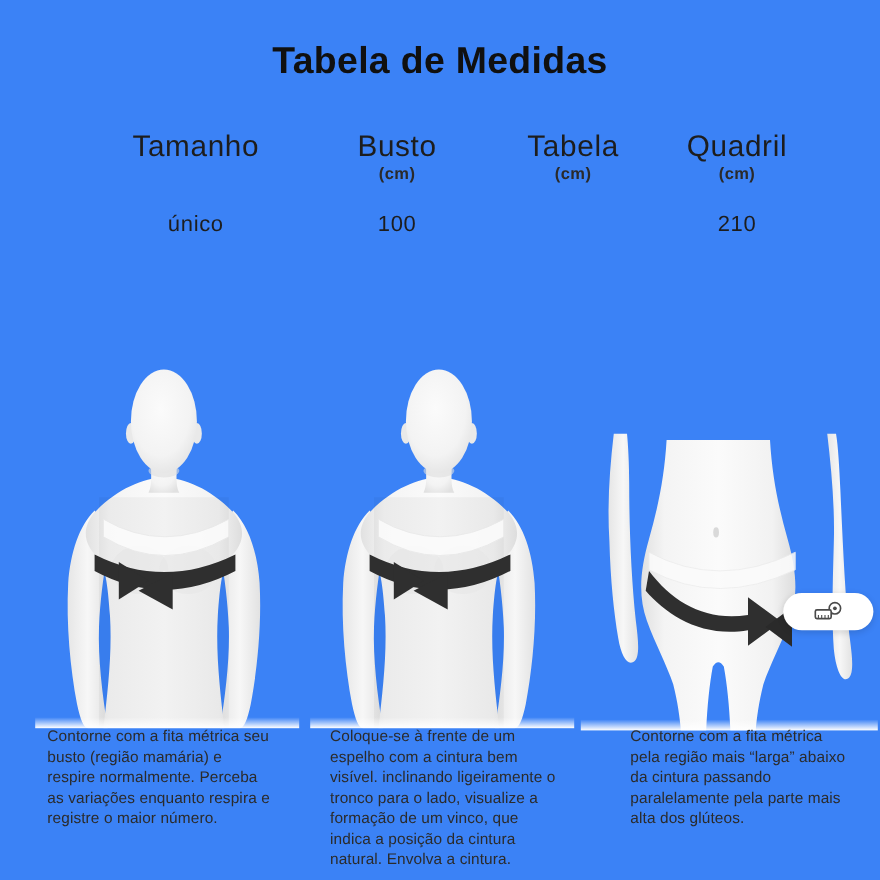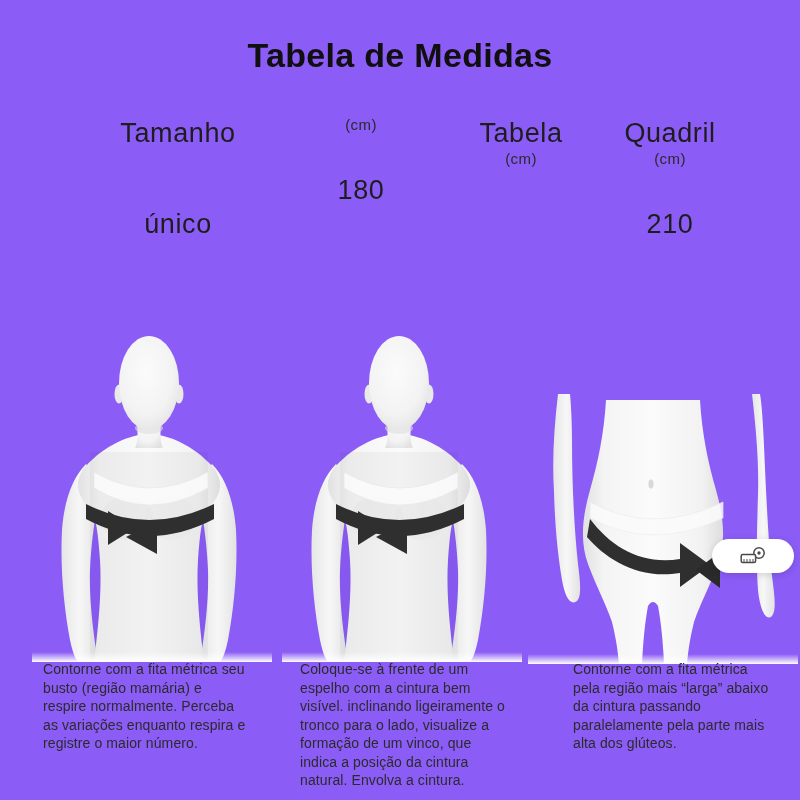--- a/index.html
+++ b/index.html
@@ -1,30 +1,30 @@
 <!DOCTYPE html>
 <html><head>
 <meta charset="utf-8">
 <style>
   html,body{margin:0;padding:0;background:#ffffff;}
   .page{
-    position:relative;width:800px;height:800px;background:#8b5cf6;overflow:hidden;
+    position:relative;width:800px;height:800px;background:#3b82f6;overflow:hidden;
     font-family:"Liberation Sans","DejaVu Sans",sans-serif;color:#262626;
   }
   .title{
     position:absolute;top:36px;left:0;width:800px;text-align:center;
     font-size:34px;font-weight:800;letter-spacing:0.3px;color:#101010;
   }
   
   .size-table{position:absolute;top:116px;left:0;width:800px;height:150px;}
   .col{position:absolute;width:190px;text-align:center;}
   .col.c0{left:83px;}  .col.c1{left:266px;}  .col.c2{left:426px;}  .col.c3{left:575px;}
   .col-label{font-size:27px;font-weight:300;letter-spacing:0.6px;color:#1d1d1d;line-height:34px;height:34px;}
-  .col-unit{font-size:15px;font-weight:400;letter-spacing:0.4px;color:#2a2a2a;line-height:18px;height:18px;}
-  .col-cell{margin-top:40px;font-size:27px;font-weight:300;letter-spacing:0.6px;color:#1d1d1d;line-height:32px;}
+  .col-unit{font-size:15px;font-weight:700;letter-spacing:0.4px;color:#2a2a2a;line-height:18px;height:18px;}
+  .col-cell{margin-top:20px;font-size:20px;font-weight:300;letter-spacing:0.6px;color:#1d1d1d;line-height:32px;}
   
   .figure{position:absolute;}
   .figure svg{display:block;}
   .fig-bust1{left:32px;top:332px;width:240px;height:330px;}
   .fig-bust2{left:282px;top:332px;width:240px;height:330px;}
   .fig-hip{left:528px;top:394px;width:270px;height:270px;}
   .figure::after{ 
     content:"";position:absolute;left:0;right:0;bottom:0;height:10px;
     background:linear-gradient(to bottom,rgba(255,255,255,0),#ffffff);
   }
@@ -47,22 +47,23 @@
 
   <div class="title">Tabela de Medidas</div>
 
   <div class="size-table">
     <div class="col c0">
       <div class="col-label">Tamanho</div>
       <div class="col-unit"></div>
       <div class="col-cell">único</div>
     </div>
     <div class="col c1">
+      <div class="col-label">Busto</div>
       <div class="col-unit">(cm)</div>
-      <div class="col-cell">180</div>
+      <div class="col-cell">100</div>
     </div>
     <div class="col c2">
       <div class="col-label">Tabela</div>
       <div class="col-unit">(cm)</div>
     </div>
     <div class="col c3">
       <div class="col-label">Quadril</div>
       <div class="col-unit">(cm)</div>
       <div class="col-cell">210</div>
     </div>

